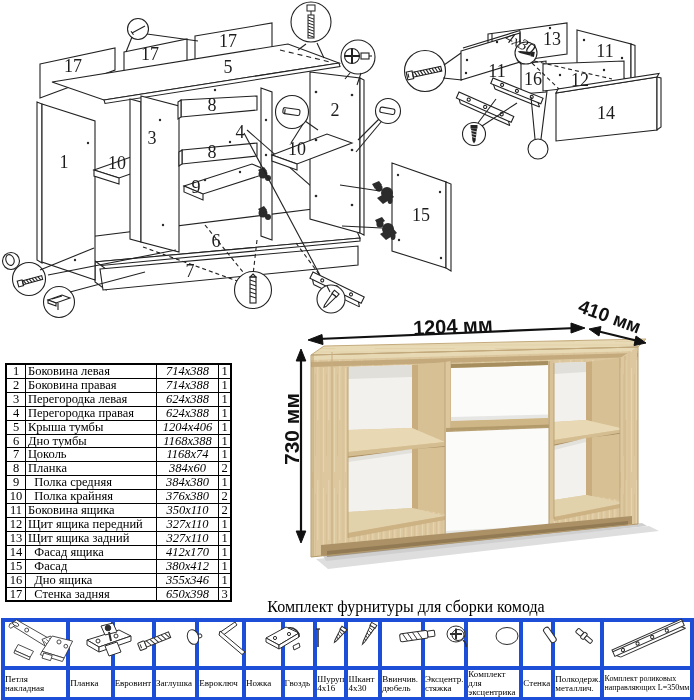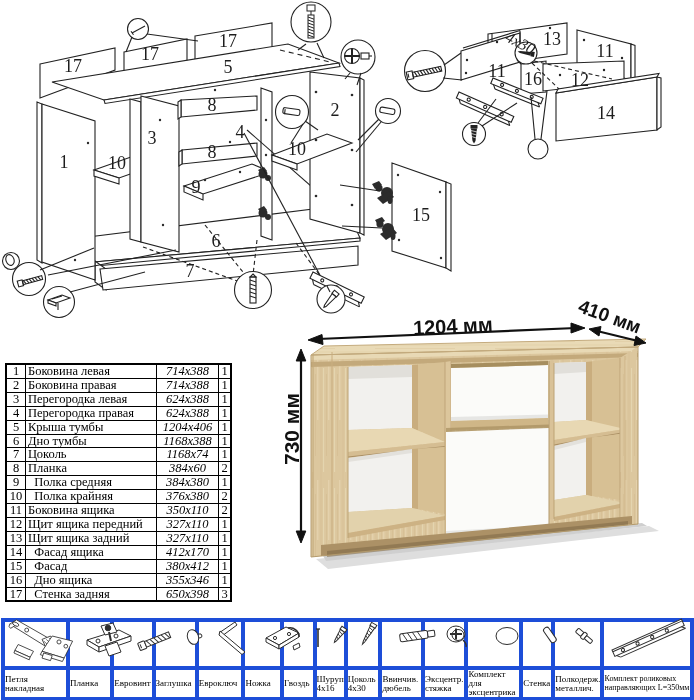--- a/index.html
+++ b/index.html
@@ -125,20 +125,21 @@
         </tr>
 <tr>
           <td class="n">17</td>
           <td class="nm">&nbsp;&nbsp;Стенка задняя</td>
           <td class="sz">650x398</td>
           <td class="ct">3</td>
         </tr>
 </tbody>
     </table>
 
+<div id="title">Комплект фурнитуры для сборки комода</div>
 
 <table id="htable">
 <tbody>
         <tr class="icons">
 <td style="width:79px"></td>
 <td style="width:50px"></td>
 <td style="width:38px"></td>
 <td style="width:42px"></td>
 <td style="width:46px"></td>
 <td style="width:42px"></td>
@@ -154,21 +155,21 @@
 </tr>
 <tr class="names">
 <td>Петля накладная</td>
 <td>Планка</td>
 <td>Евровинт</td>
 <td>Заглушка</td>
 <td>Евроключ</td>
 <td>Ножка</td>
 <td>Гвоздь</td>
 <td>Шуруп 4х16</td>
-<td>Цоколь 4х30</td>
+<td>Шкант 4х30</td>
 <td>Ввинчив. дюбель</td>
 <td>Эксцентр. стяжка</td>
 <td>Комплект для эксцентрика</td>
 <td>Стенка</td>
 <td>Полкодерж. металлич.</td>
 <td style="font-size:8px;line-height:8.5px;white-space:nowrap;margin-top:16px;">Комплект роликовых<br>направляющих L=350мм</td>
 </tr>
 <tr class="counts">
 <td>2</td>
           <td>2</td>

